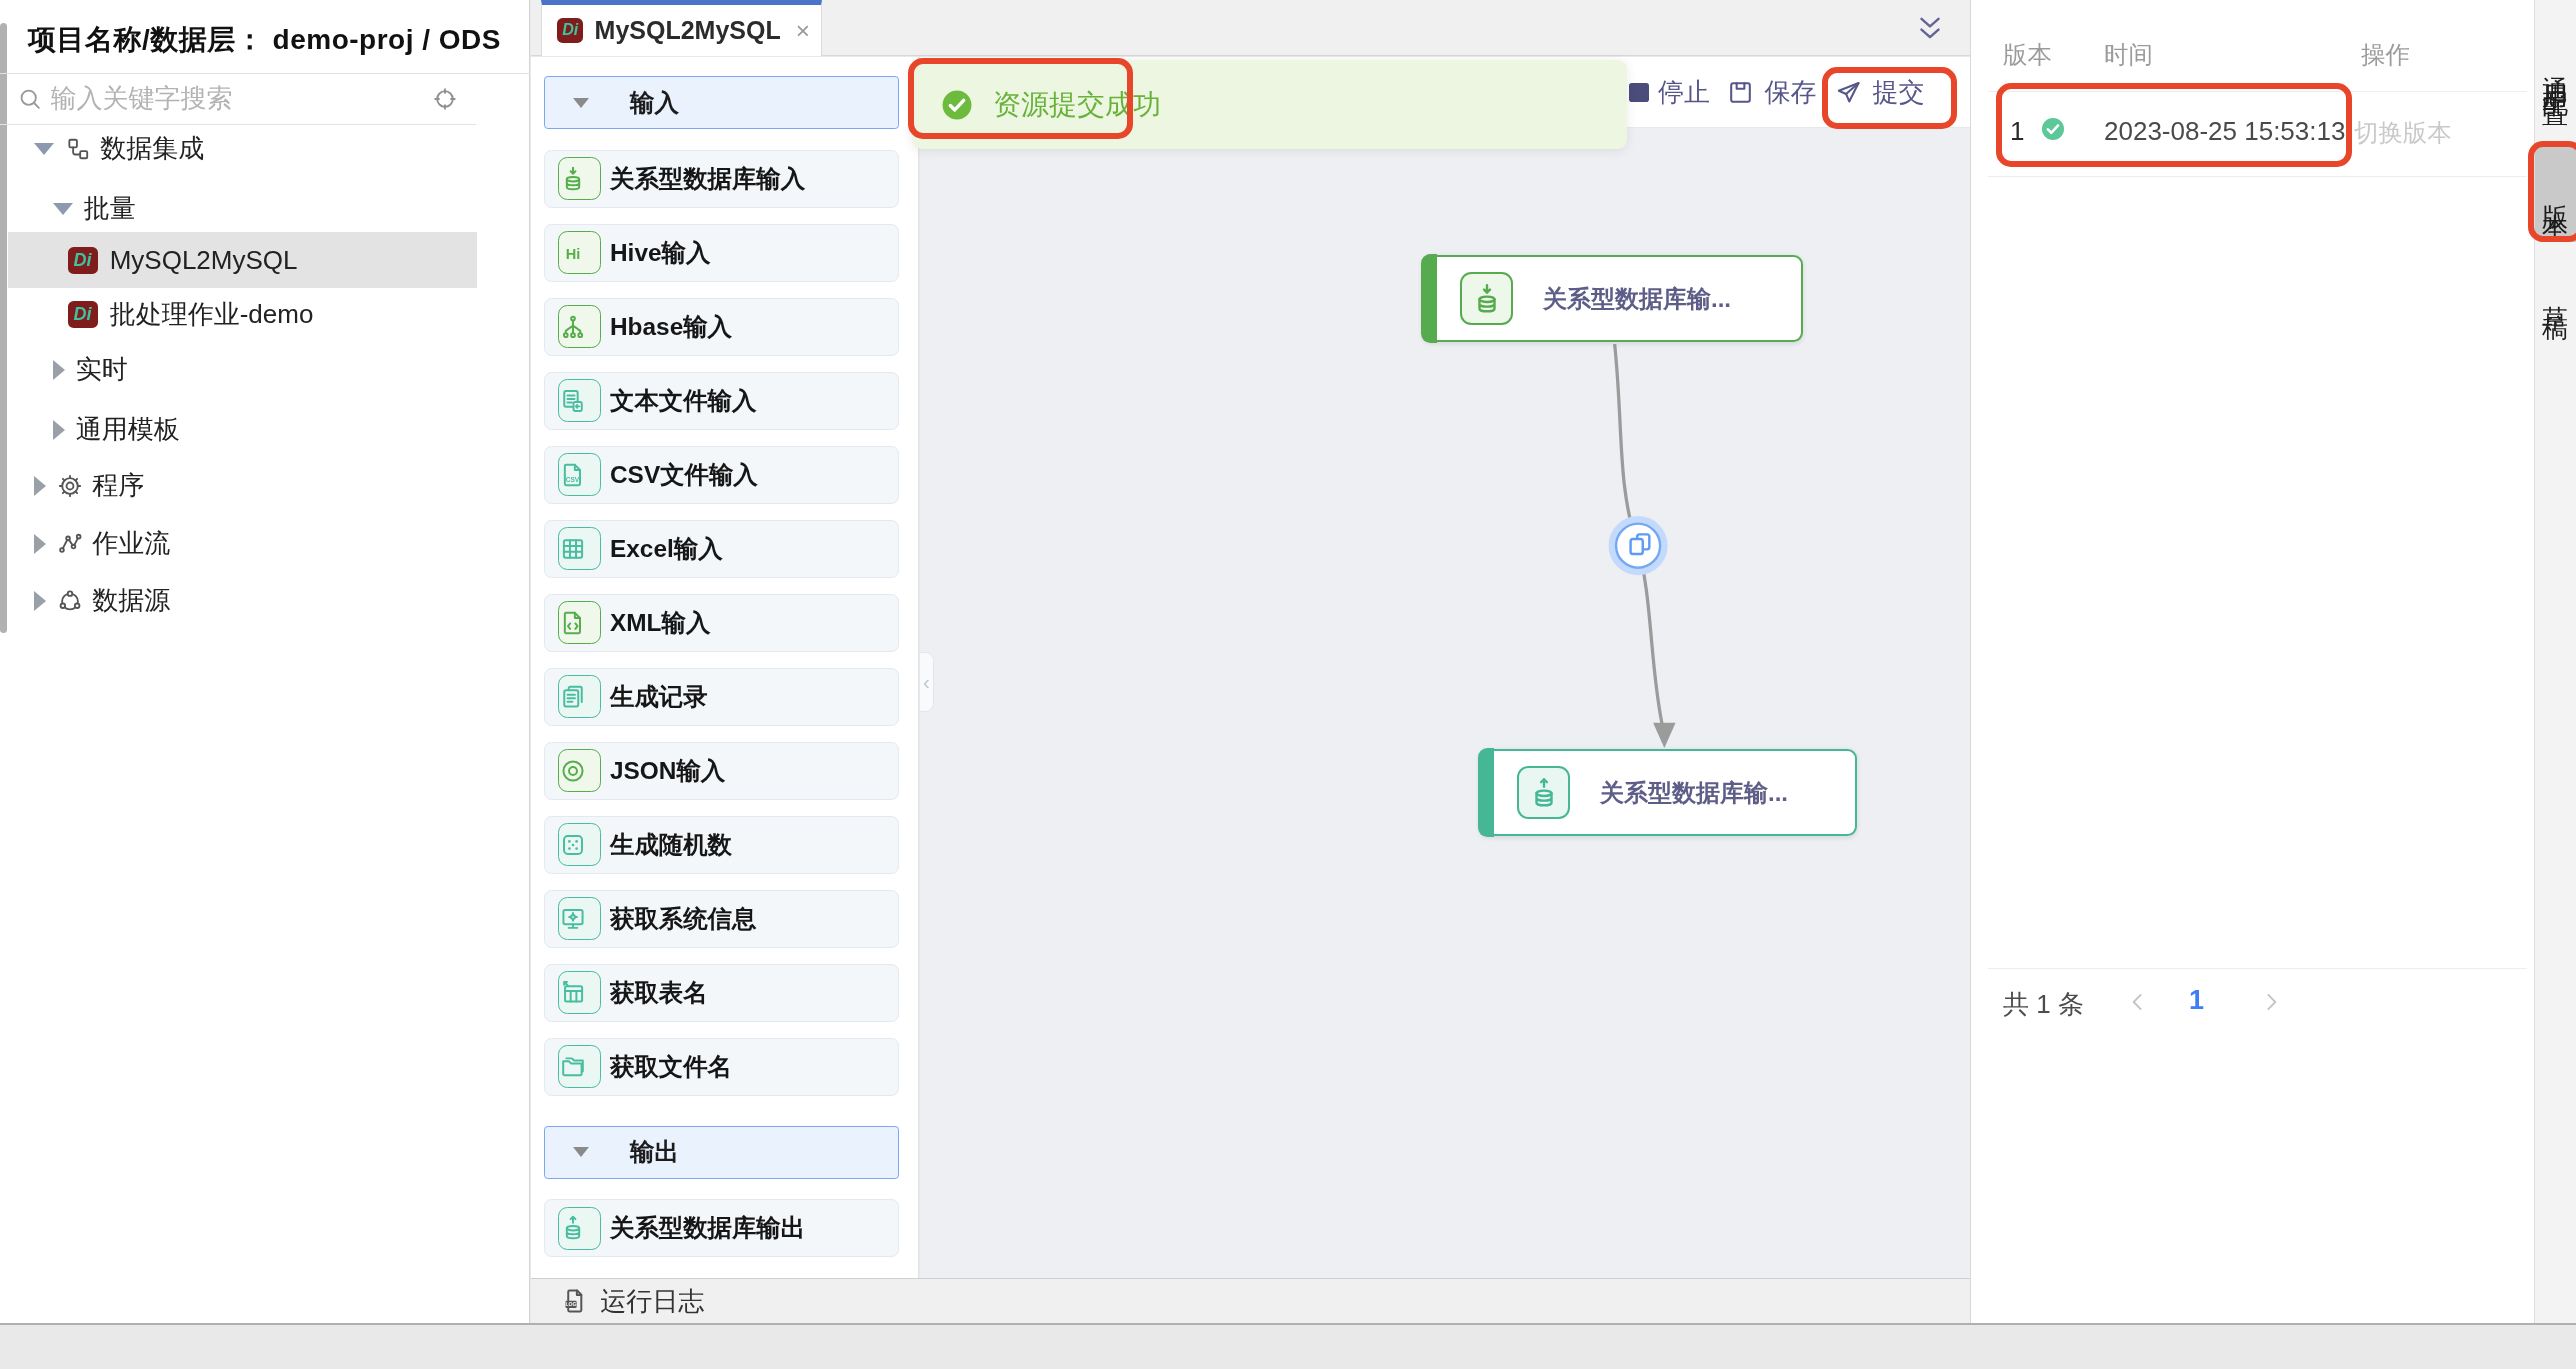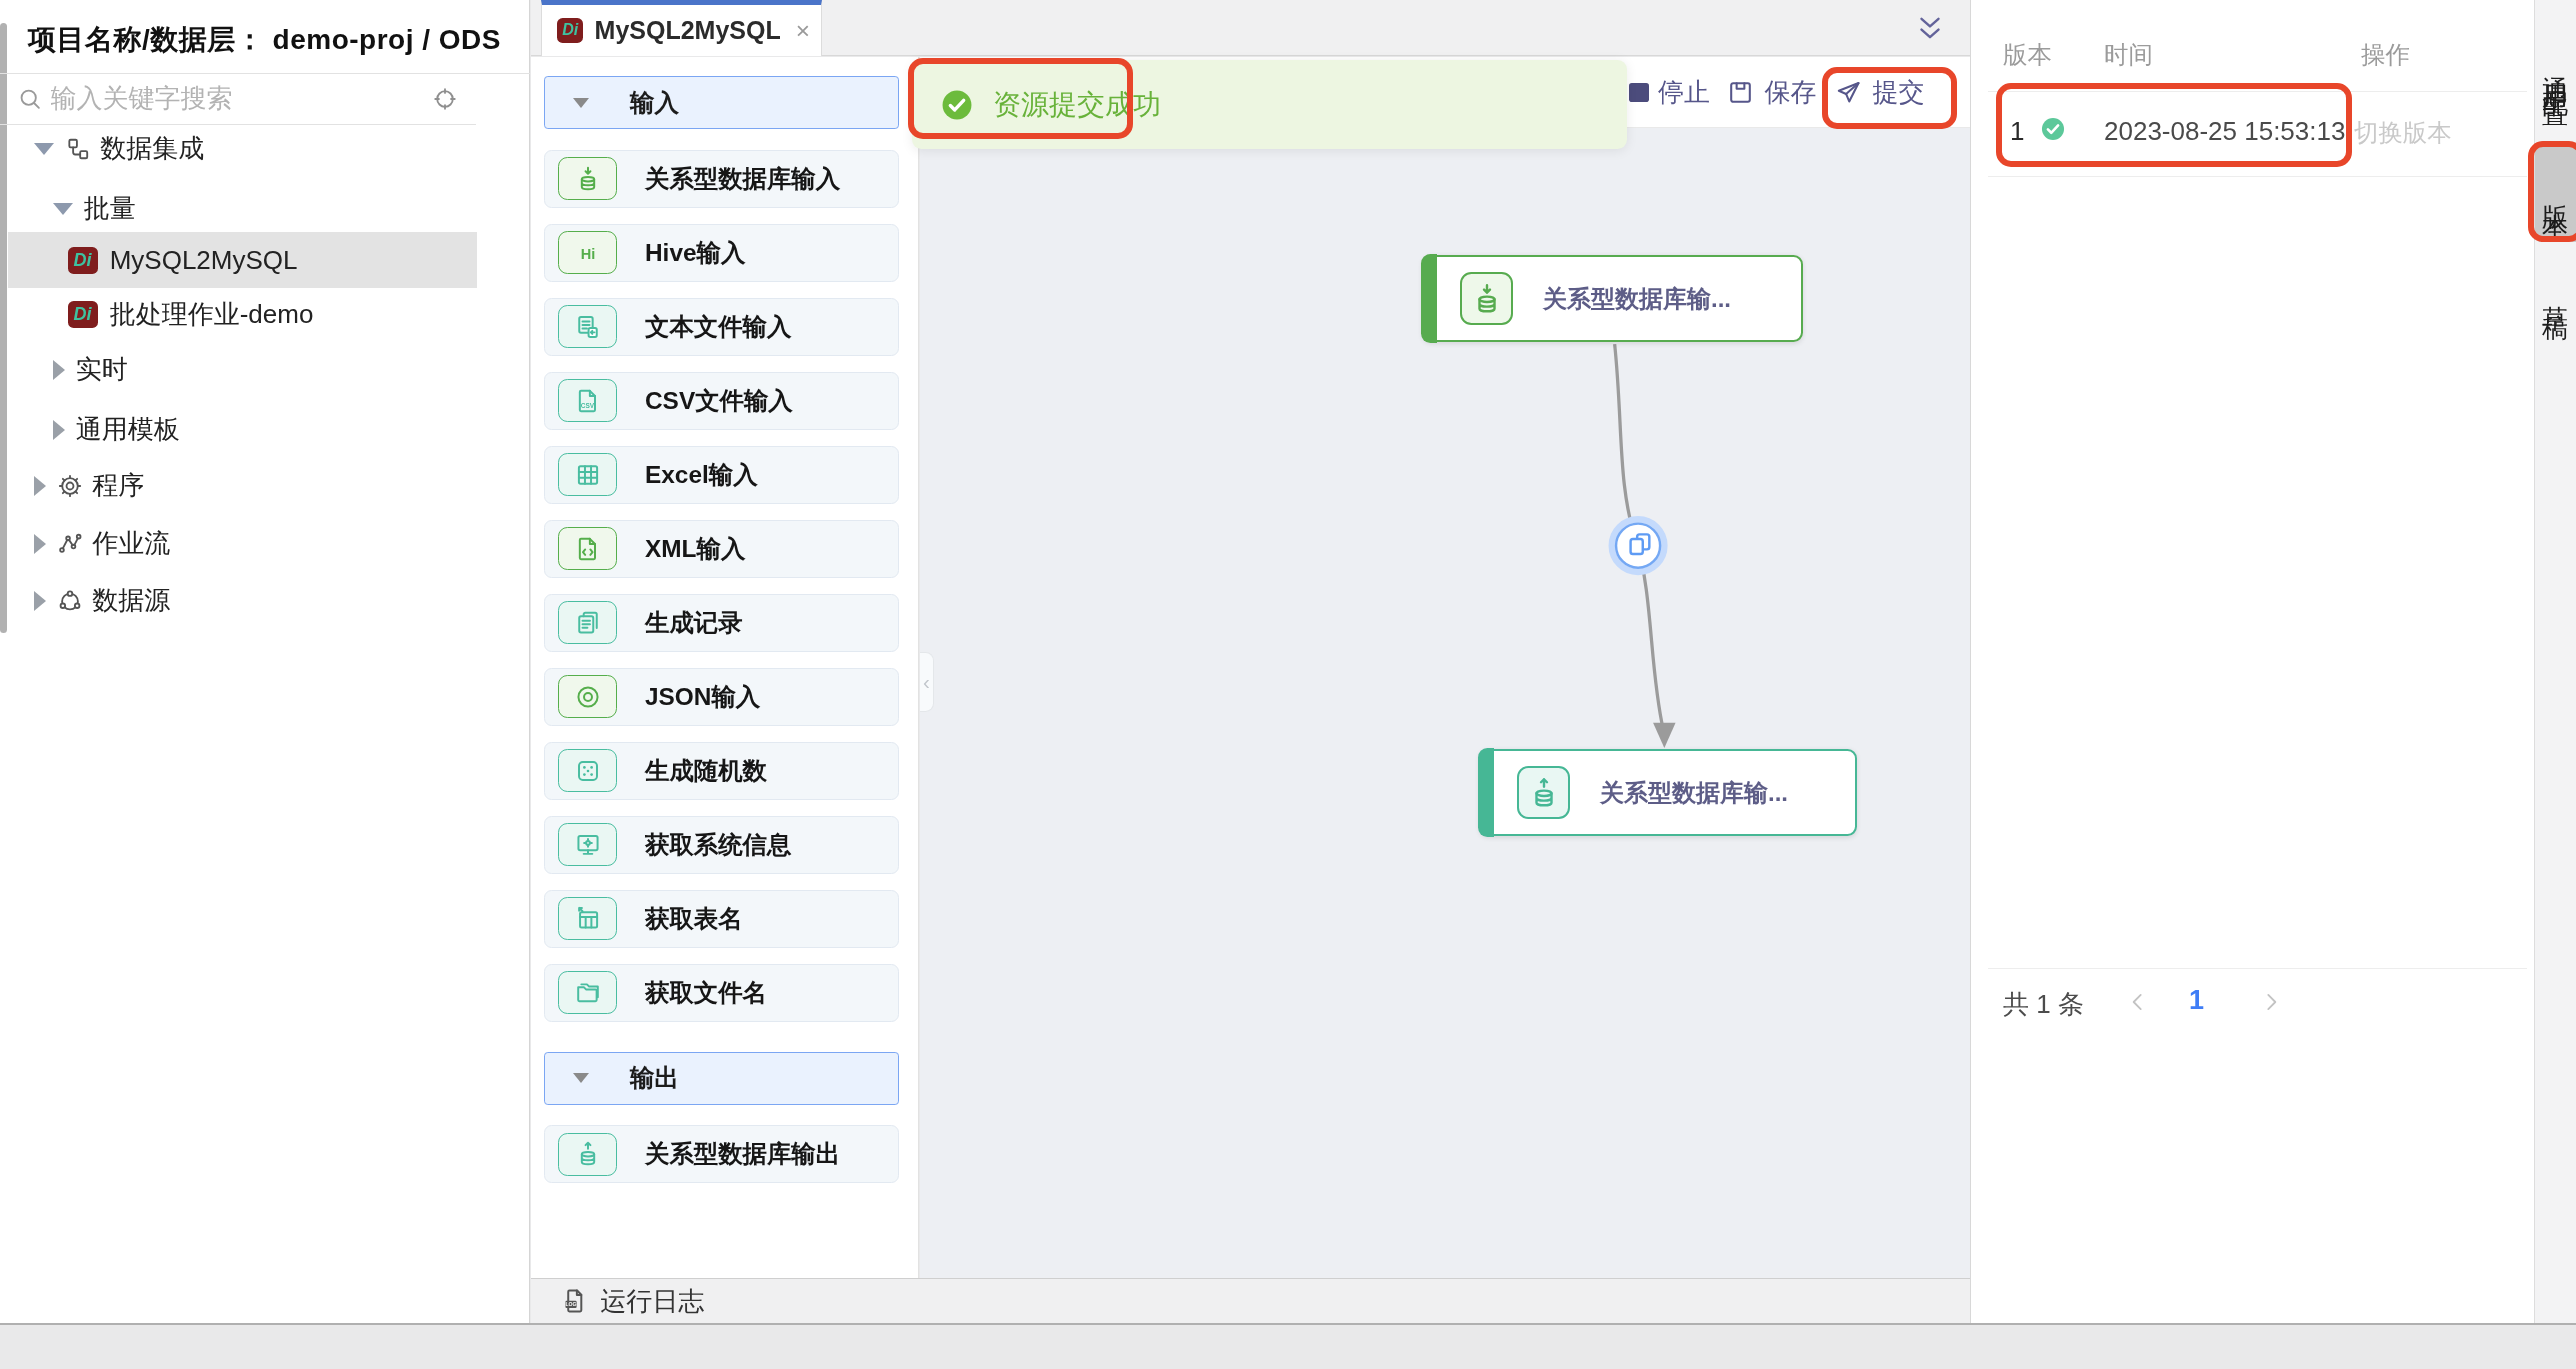--- a/index.html
+++ b/index.html
@@ -47,22 +47,22 @@
 
   
   #palette { left:531px; top:57px; width:388px; height:1221px; background:#fff; border-right:0.9px solid #e2e2e2; overflow:hidden; }
   .psec { height:53px; margin:19px 19px 20.6px 13px; background:#eaf2fe; border:1.4px solid #7ba6f3; border-radius:3.8px;
     display:flex; align-items:center; padding-left:28px; }
   .psec .arrow { margin-right:41px; border-left:8.4px solid transparent; border-right:8.4px solid transparent; border-top:10.3px solid #8a8a8a; }
   .psec-label { font-size:24.4px; font-weight:bold; color:#1c1c1c; }
   .psec.out { margin-top:30px; }
   .pitem { height:58px; margin:0 19px 16px 13px; background:#f3f7fa; border:0.9px solid #e2e9f1; border-radius:7.5px;
     display:flex; align-items:center; padding-left:13px; }
-  .pico { width:59px; height:43px; border-radius:9.4px; border:1.9px solid; display:flex; align-items:center;
-    justify-content:center; margin-right:28px; flex:0 0 auto; }
+  .pico { width:43px; height:43px; border-radius:9.4px; border:1.9px solid; display:flex; align-items:center;
+    margin-right:9px; flex:0 0 auto; }
   .pico svg { width:28px; height:28px; }
   .pico.green { color:#55ae4b; background:#f0f8ec; border-color:#55ae4b; }
   .pico.teal  { color:#49bda0; background:#eaf7f3; border-color:#49bda0; }
   .pitem-label { font-size:24.4px; font-weight:bold; color:#161616; }
 
   
   #canvas { left:920px; top:57px; width:1118px; height:1221px; background:#edeff3; overflow:hidden; }
   #canvas-toolbar { position:absolute; left:0; top:0; width:100%; height:71px; background:#fff; border-bottom:0.9px solid #e9e9e9; }
   .tbtn { position:absolute; top:0; height:71px; display:flex; align-items:center; gap:9.4px;
     color:#56568a; font-size:26px; cursor:pointer; }
@@ -256,20 +256,32 @@
       </div>
       <div class="pitem">
         <span class="pico green">
           <svg viewBox="0 0 24 24" fill="none" stroke="currentColor" stroke-width="1.7" stroke-linecap="round" stroke-linejoin="round">
             <text x="12" y="16.8" text-anchor="middle" font-size="12.5" font-weight="bold" fill="currentColor" stroke="none">Hi</text>
           </svg>
         </span>
         <span class="pitem-label">Hive输入</span>
       </div>
       <div class="pitem">
+        <span class="pico green">
+          <svg viewBox="0 0 24 24" fill="none" stroke="currentColor" stroke-width="1.7" stroke-linecap="round" stroke-linejoin="round">
+            <circle cx="12" cy="4.8" r="1.6"></circle>
+            <circle cx="5.8" cy="19" r="1.6"></circle>
+            <circle cx="12" cy="19" r="1.6"></circle>
+            <circle cx="18.2" cy="19" r="1.6"></circle>
+            <path d="M12 6.4v4.3m0 0-6.2 4.6v2.1M12 10.7v6.7m0-6.7 6.2 4.6v2.1"></path>
+          </svg>
+        </span>
+        <span class="pitem-label">Hbase输入</span>
+      </div>
+      <div class="pitem">
         <span class="pico teal">
           <svg viewBox="0 0 24 24" fill="none" stroke="currentColor" stroke-width="1.7" stroke-linecap="round" stroke-linejoin="round">
             <rect x="4.5" y="3.5" width="11.5" height="13.5" rx="1.5"></rect>
             <path d="M7.3 7.2h6M7.3 10.2h6M7.3 13.2h3.8"></path>
             <rect x="12.5" y="12.8" width="7" height="7.7" rx="1.4" fill="#fff"></rect>
             <path d="m17.6 16.6-3.2 0m0 0 1.3-1.3m-1.3 1.3 1.3 1.3"></path>
           </svg>
         </span>
         <span class="pitem-label">文本文件输入</span>
       </div>

